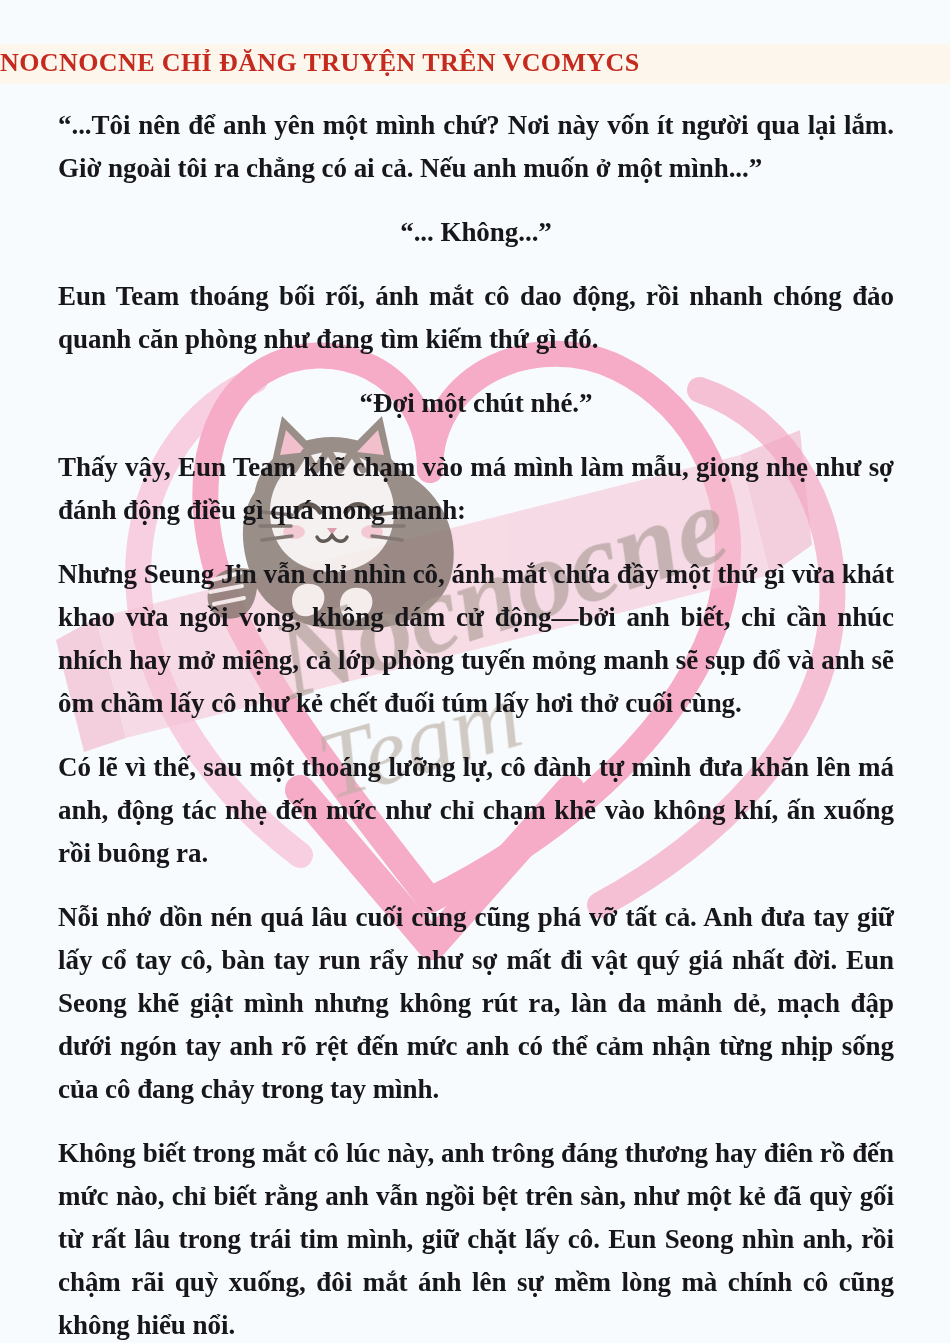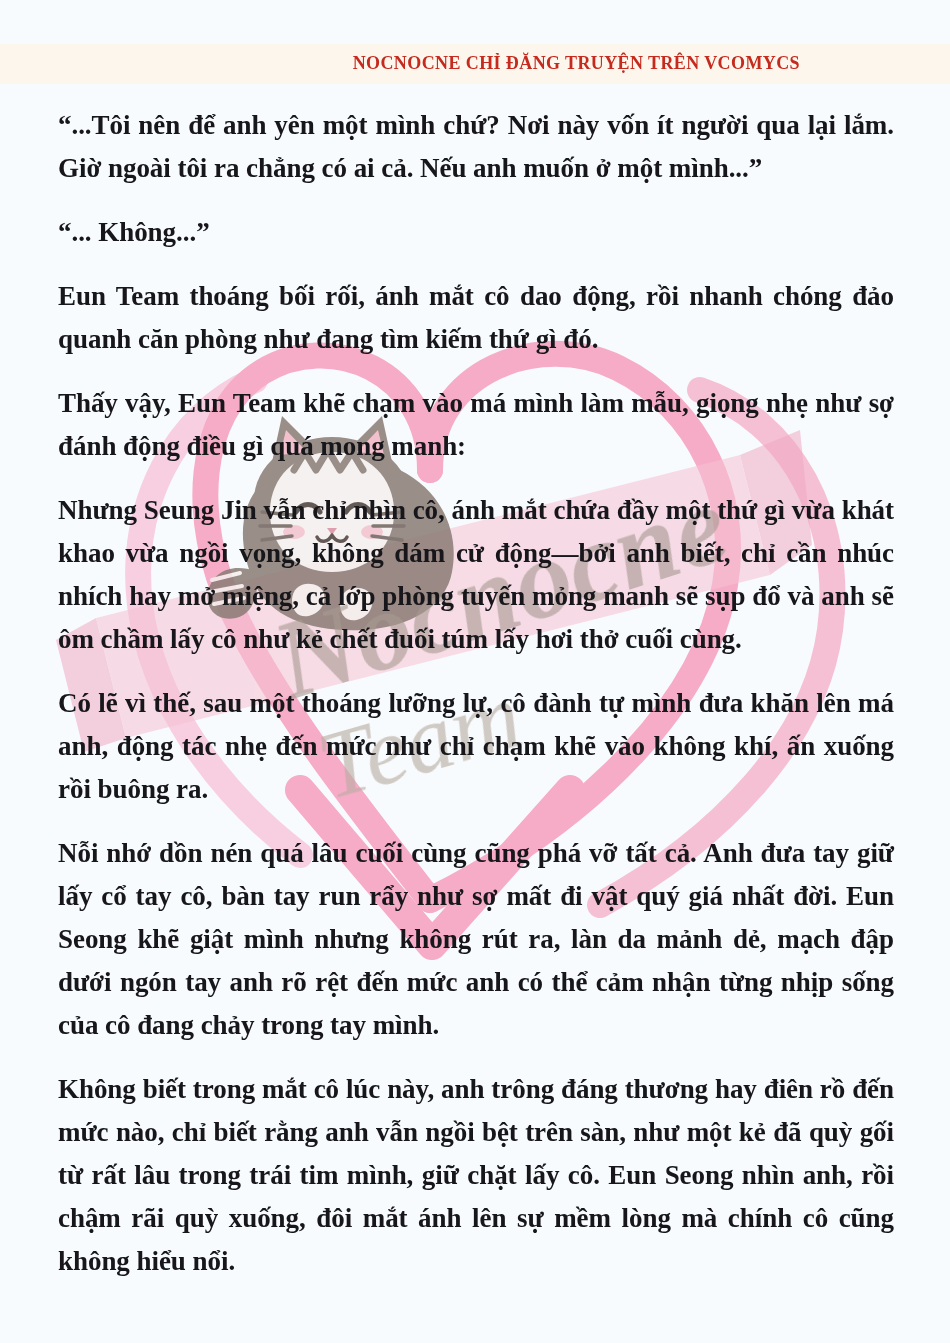--- a/index.html
+++ b/index.html
@@ -50,24 +50,24 @@
     width: 950px;
     height: 40px;
     background: #fdf6ec;
   }
 
   .header-title {
     position: absolute;
     left: 0;
     top: 44px;
     width: 800px;
-    text-align: right;
+    text-align: left;
     font-family: "Liberation Serif", "DejaVu Serif", serif;
     font-weight: bold;
-    font-size: 18px;
+    font-size: 26px;
     letter-spacing: 0.4px;
     color: #c52a1e;
     line-height: 38px;
     white-space: nowrap;
   }
 
   .body-text {
     position: absolute;
     left: 58px;
     top: 104px;
@@ -81,21 +81,21 @@
     line-height: 43px;
     color: #17171b;
     text-align: justify;
     text-justify: inter-word;
     font-weight: 600;
     letter-spacing: -0.05px;
   }
   .para:last-child { margin-bottom: 0; }
 
   
-  .para.short { text-align: left; }
+  .para.short { text-align: center; }
 
   
   .site-logo {
     position: absolute;
     left: 18px;
     top: 1288px;
     z-index: 3;
   }
   .site-logo svg { display: block; }
 </style>
@@ -198,20 +198,21 @@
 
   <div id="content">
 
     <div class="header-band"></div>
     <div class="header-title">NOCNOCNE CHỈ ĐĂNG TRUYỆN TRÊN VCOMYCS</div>
 
     <div class="body-text">
       <p class="para">“...Tôi nên để anh yên một mình chứ? Nơi này vốn ít người qua lại lắm. Giờ ngoài tôi ra chẳng có ai cả. Nếu anh muốn ở một mình...”</p>
       <p class="para short">“... Không...”</p>
       <p class="para">Eun Team thoáng bối rối, ánh mắt cô dao động, rồi nhanh chóng đảo quanh căn phòng như đang tìm kiếm thứ gì đó.</p>
+      <p class="para short">“Đợi một chút nhé.”</p>
       <p class="para">Thấy vậy, Eun Team khẽ chạm vào má mình làm mẫu, giọng nhẹ như sợ đánh động điều gì quá mong manh:</p>
       <p class="para">Nhưng Seung Jin vẫn chỉ nhìn cô, ánh mắt chứa đầy một thứ gì vừa khát khao vừa ngồi vọng, không dám cử động—bởi anh biết, chỉ cần nhúc nhích hay mở miệng, cả lớp phòng tuyến mỏng manh sẽ sụp đổ và anh sẽ ôm chầm lấy cô như kẻ chết đuối túm lấy hơi thở cuối cùng.</p>
       <p class="para">Có lẽ vì thế, sau một thoáng lưỡng lự, cô đành tự mình đưa khăn lên má anh, động tác nhẹ đến mức như chỉ chạm khẽ vào không khí, ấn xuống rồi buông ra.</p>
       <p class="para">Nỗi nhớ dồn nén quá lâu cuối cùng cũng phá vỡ tất cả. Anh đưa tay giữ lấy cổ tay cô, bàn tay run rẩy như sợ mất đi vật quý giá nhất đời. Eun Seong khẽ giật mình nhưng không rút ra, làn da mảnh dẻ, mạch đập dưới ngón tay anh rõ rệt đến mức anh có thể cảm nhận từng nhịp sống của cô đang chảy trong tay mình.</p>
       <p class="para">Không biết trong mắt cô lúc này, anh trông đáng thương hay điên rồ đến mức nào, chỉ biết rằng anh vẫn ngồi bệt trên sàn, như một kẻ đã quỳ gối từ rất lâu trong trái tim mình, giữ chặt lấy cô. Eun Seong nhìn anh, rồi chậm rãi quỳ xuống, đôi mắt ánh lên sự mềm lòng mà chính cô cũng không hiểu nổi.</p>
     </div>
 
   </div>
 
 

